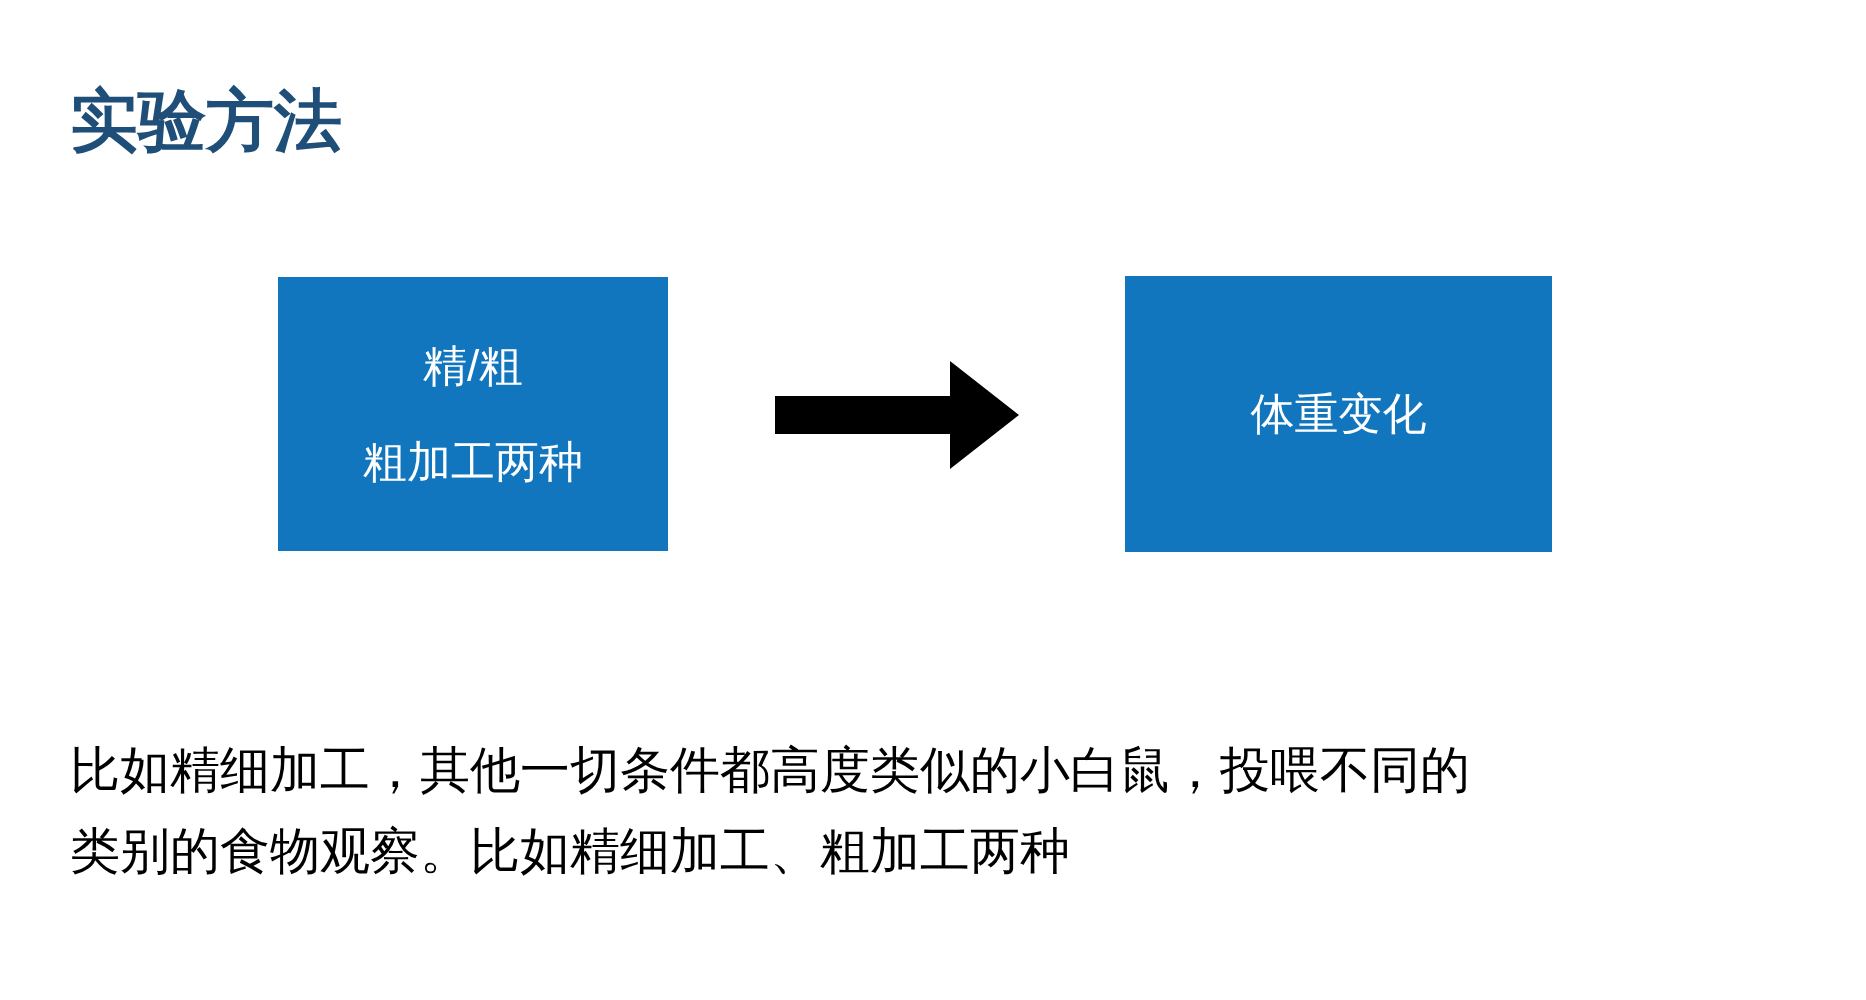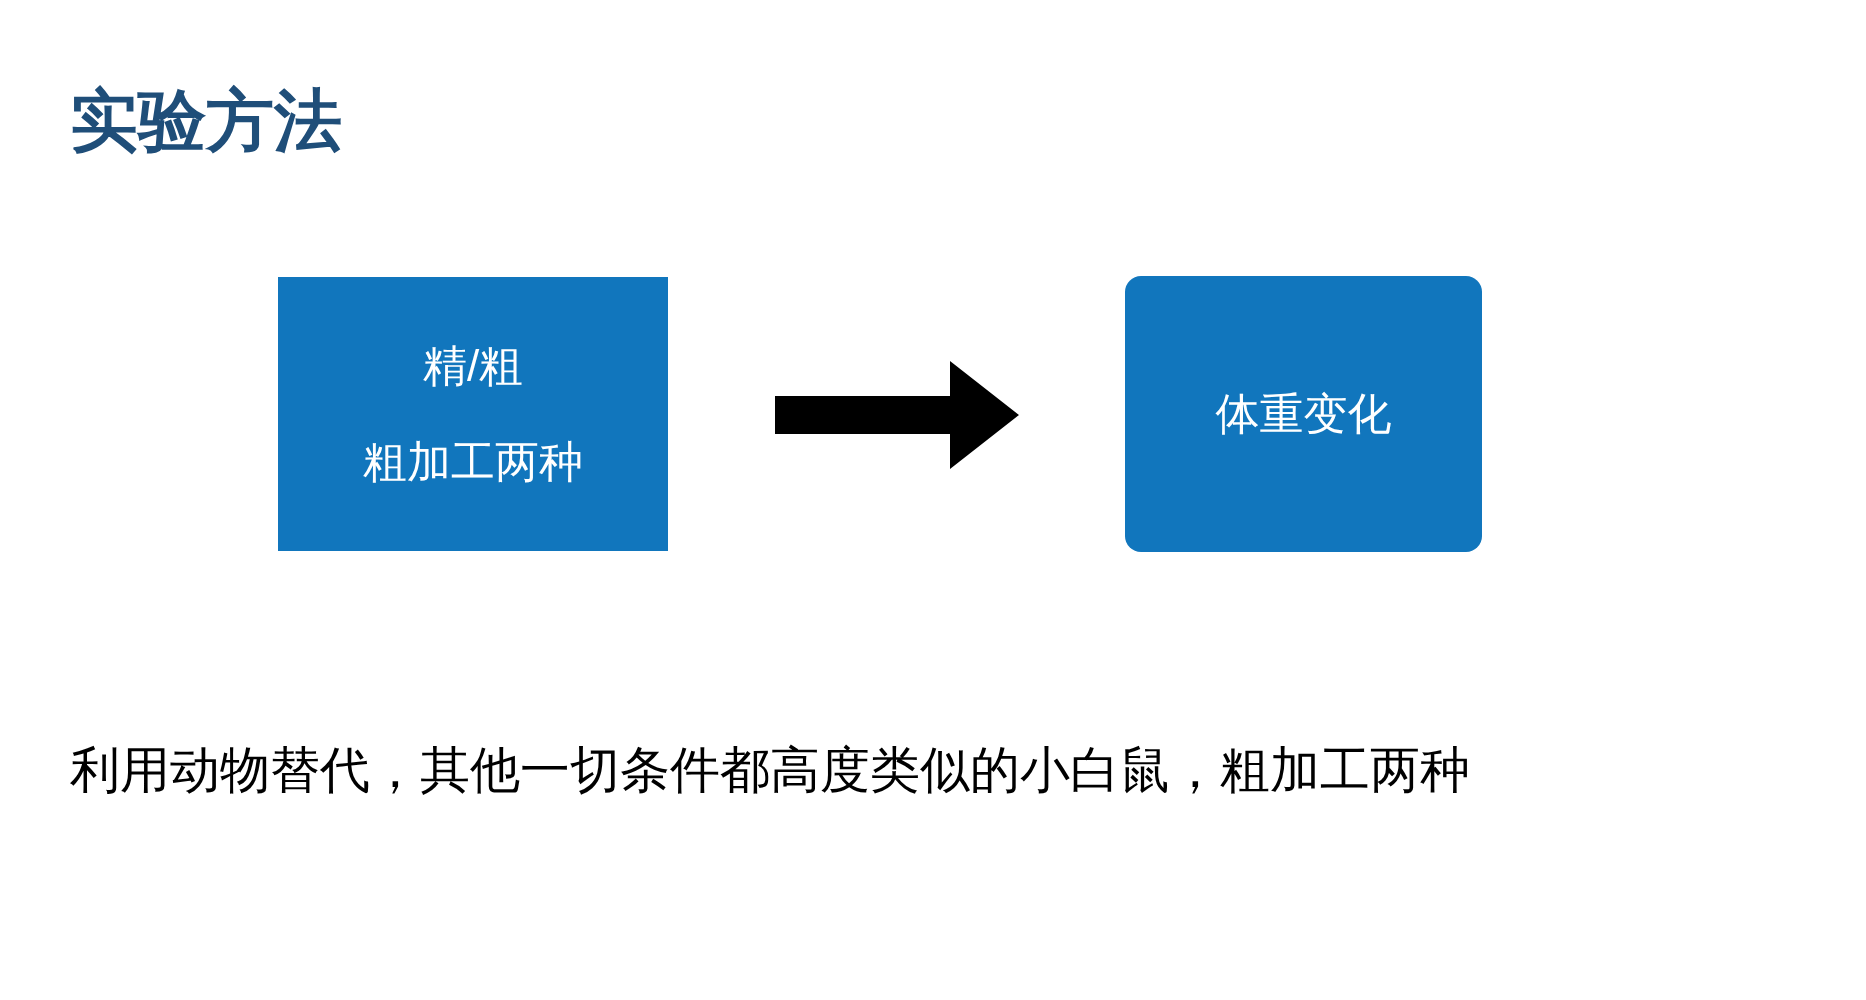--- a/index.html
+++ b/index.html
@@ -73,23 +73,22 @@
   #box-input .box-line {
     display: block;
   }
   #box-input .box-line:first-child {
     margin-bottom: 52px;
   }
 
   #box-output {
     left: 1125px;
     top: 276px;
-    width: 357px;
+    width: 427px;
     height: 276px;
-    border-radius: 16px;
   }
 
   
   #flow-arrow {
     position: absolute;
     left: 770px;
     top: 355px;
     width: 260px;
     height: 120px;
   }
@@ -130,16 +129,17 @@
       </svg>
     </div>
 
     <div class="process-box" id="box-output">
       <span class="box-line">体重变化</span>
     </div>
 
   </div>
 
   <div id="body-text">
-    <span class="para-line">利用动物替代，其他一切条件都高度类似的小白鼠，粗加工两种</span>
+    <span class="para-line">比如精细加工，其他一切条件都高度类似的小白鼠，投喂不同的</span>
+    <span class="para-line">类别的食物观察。比如精细加工、粗加工两种</span>
   </div>
 
 </div>
 
 </body></html>

